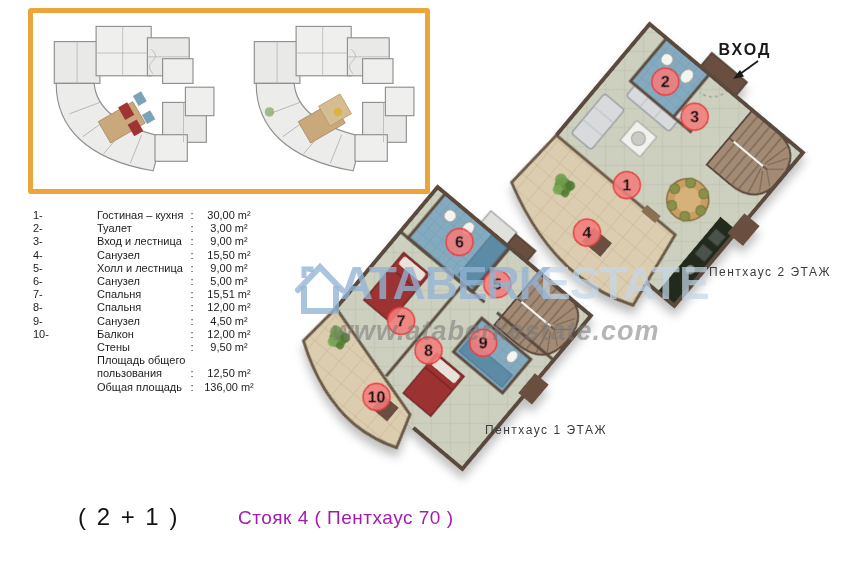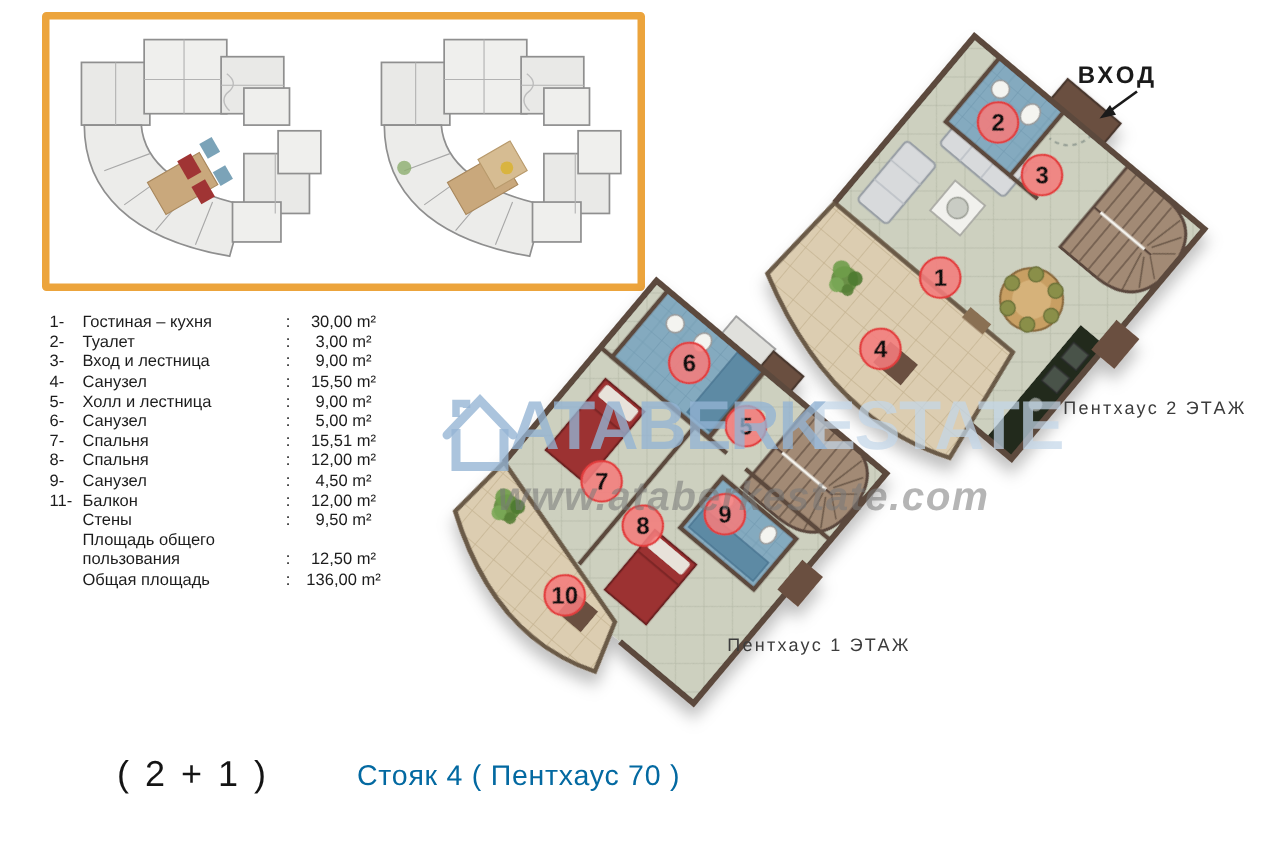--- a/index.html
+++ b/index.html
@@ -3,36 +3,36 @@
 <meta charset="utf-8">
 <style>
   html,body{margin:0;padding:0;background:#fff;}
   .canvas{position:relative;width:850px;height:566px;background:#fff;overflow:hidden;
           font-family:"Liberation Sans",sans-serif;}
   .overview-box{position:absolute;left:28px;top:8px;width:392px;height:176px;
                 border:5px solid #ECA43C;border-radius:3px;background:#fff;z-index:1;}
   .legend{position:absolute;left:33px;top:209px;width:228px;z-index:1;color:#1c1c1c;}
   .lrow{display:flex;line-height:13.2px;font-size:11px;white-space:nowrap;}
   .lnum{width:22px;flex:none;}
-  .lname{flex:1;}
+  .lname{flex:1;margin-left:42px;}
   .lsep{width:10px;flex:none;text-align:center;}
   .lval{width:64px;flex:none;text-align:center;}
   .plans{position:absolute;left:0;top:0;z-index:1;font-family:"Liberation Sans",sans-serif;}
   .wm{position:absolute;z-index:2;pointer-events:none;white-space:nowrap;}
   .wm-brand-left{left:340px;top:256px;font-size:46px;font-weight:bold;letter-spacing:-1px;
                  color:rgba(148,180,212,0.78);}
   .wm-brand-right{left:540px;top:256px;font-size:46px;font-weight:bold;letter-spacing:-1px;
                  color:rgba(196,215,233,0.72);}
   .wm-url{left:332px;top:316px;font-size:27px;font-weight:bold;letter-spacing:1px;
           color:rgba(120,120,120,0.55);font-style:italic;}
   .wm-house{left:292px;top:254px;}
   .footer-left{position:absolute;left:78px;top:503px;font-size:24px;letter-spacing:2px;
                color:#141414;z-index:3;}
   .footer-right{position:absolute;left:238px;top:507px;font-size:19px;letter-spacing:0.5px;
-               color:#0369a1;z-index:3;text-align:right;}
+               color:#a21caf;z-index:3;text-align:right;}
   svg text{font-family:"Liberation Sans",sans-serif;}
 </style>
 </head>
 <body>
 
 <div class="canvas">
 
   <div class="overview-box">
     <svg width="392" height="176" viewBox="0 0 392 176">
       <defs>
@@ -133,21 +133,21 @@
         <span class="lsep">:</span>
         <span class="lval">12,00 m²</span>
       </div>
     <div class="lrow">
         <span class="lnum">9-</span>
         <span class="lname">Санузел</span>
         <span class="lsep">:</span>
         <span class="lval">4,50 m²</span>
       </div>
     <div class="lrow">
-        <span class="lnum">11-</span>
+        <span class="lnum">10-</span>
         <span class="lname">Балкон</span>
         <span class="lsep">:</span>
         <span class="lval">12,00 m²</span>
       </div>
     <div class="lrow">
         <span class="lnum"></span>
         <span class="lname">Стены</span>
         <span class="lsep">:</span>
         <span class="lval">9,50 m²</span>
       </div>

